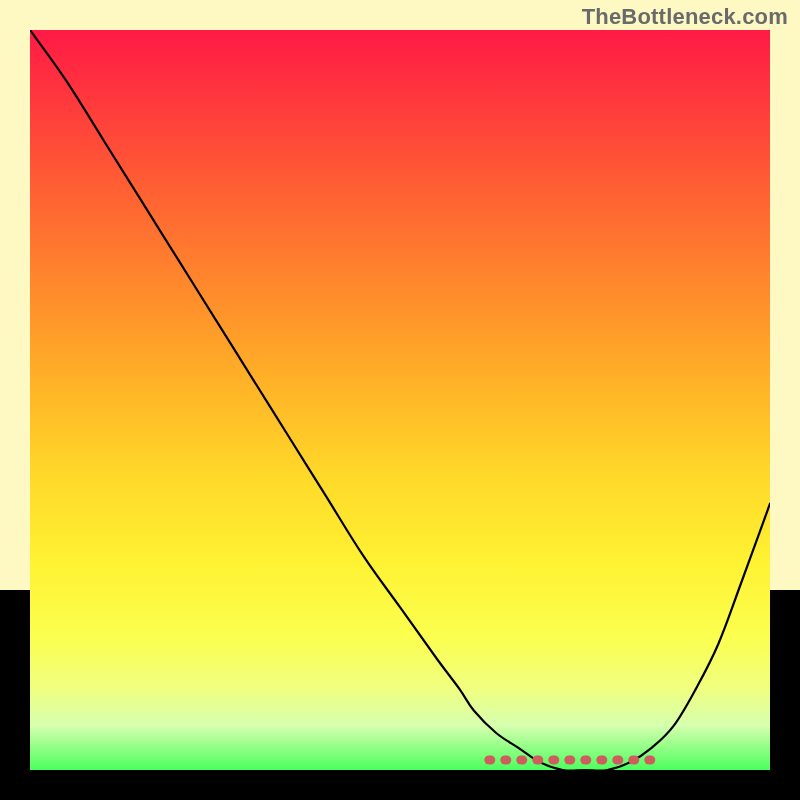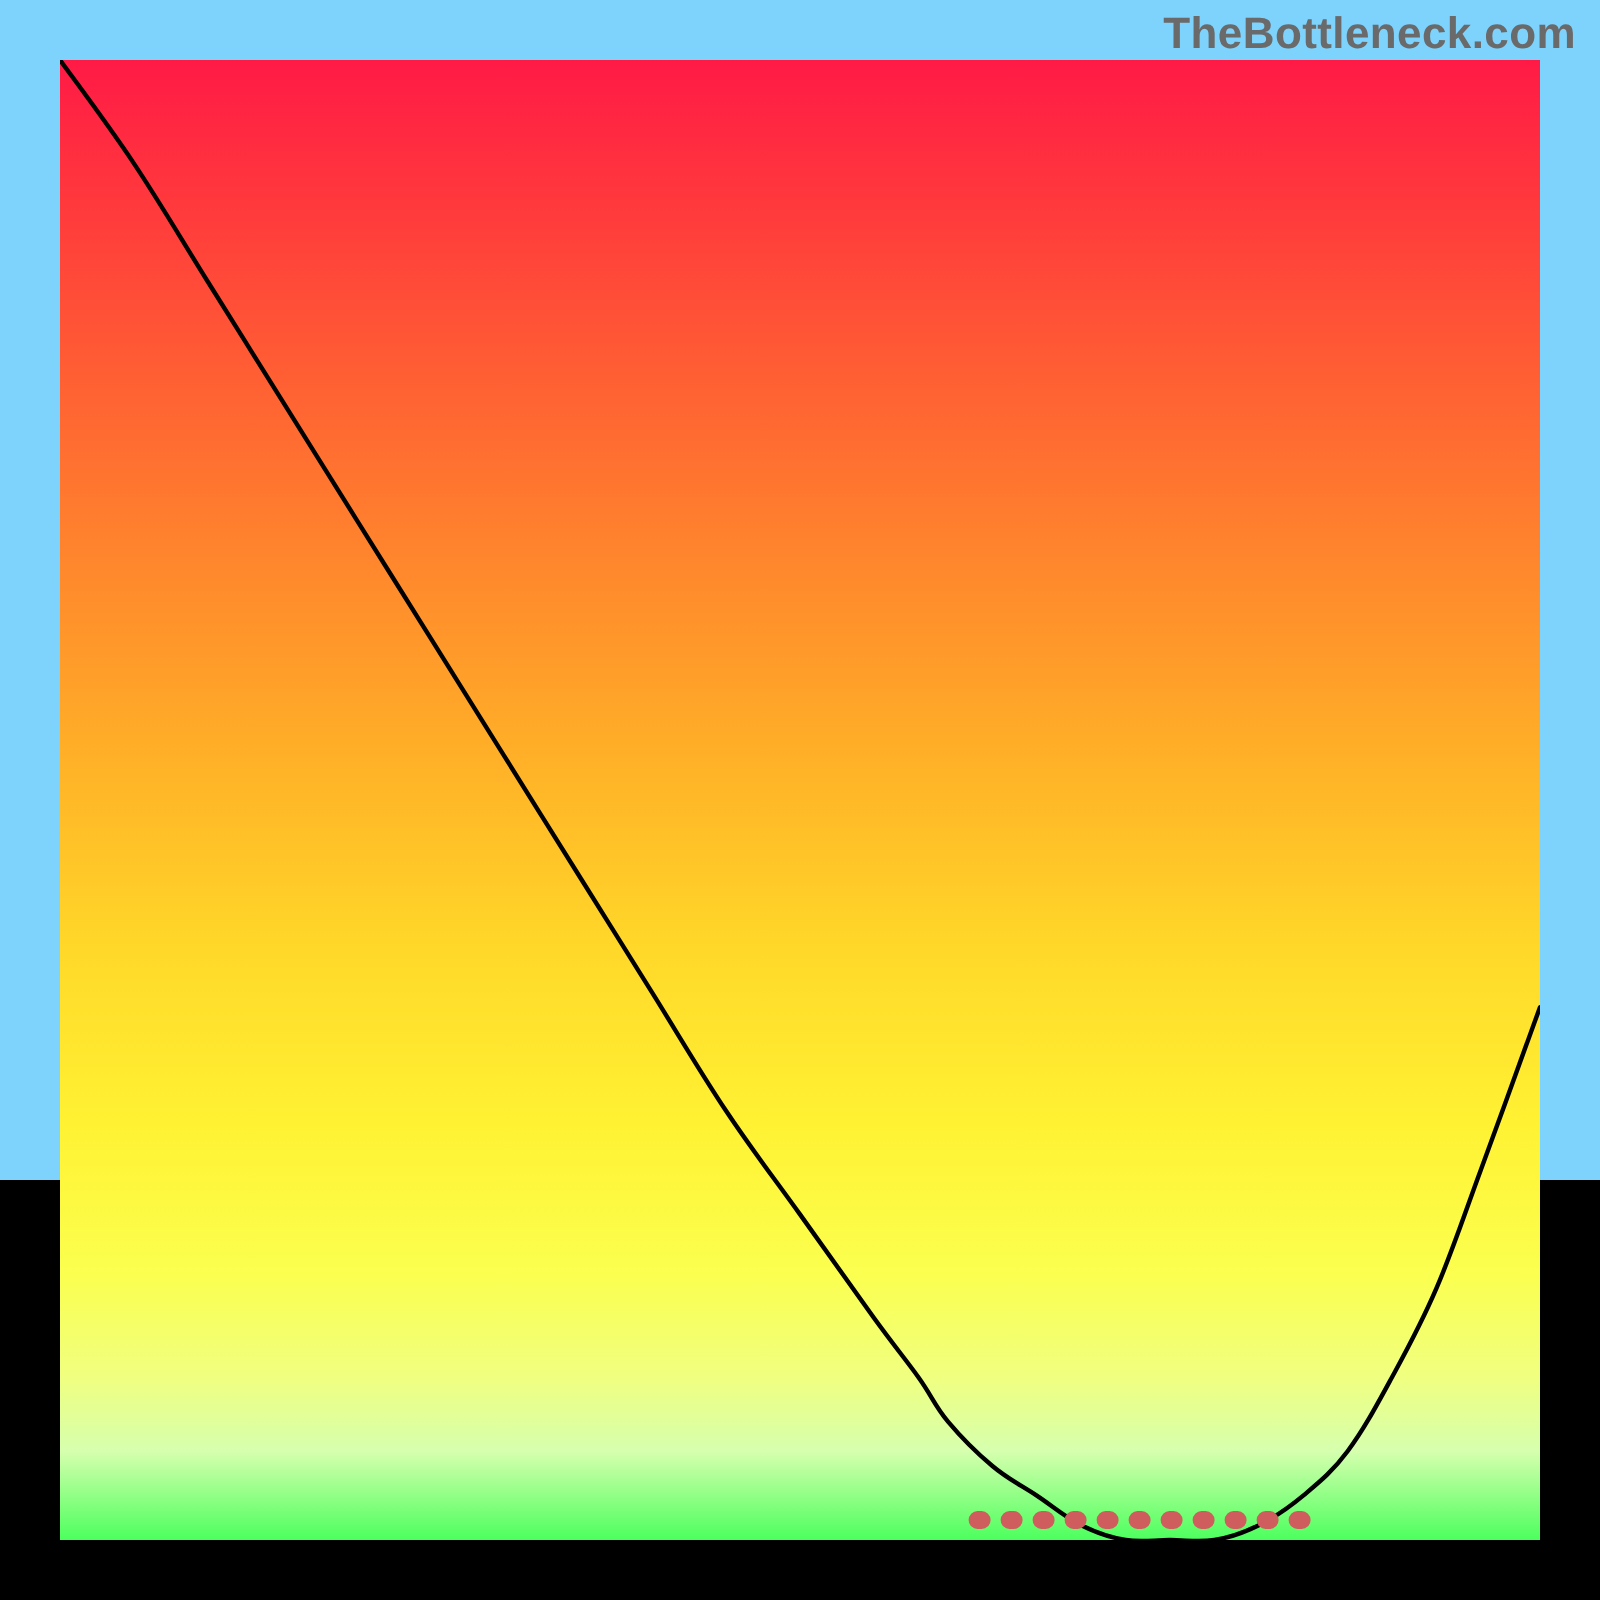--- a/index.html
+++ b/index.html
@@ -8,21 +8,21 @@
     width: 800px;
     height: 800px;
     background: #000;
     overflow: hidden;
     font-family: Arial, Helvetica, sans-serif;
   }
   .frame {
     position: relative;
     width: 800px;
     height: 590px;
-    background: #7dd3fc;
+    background: #fef9c3;
   }
   .watermark {
     position: absolute;
     top: 4px;
     right: 12px;
     color: #6a6a6a;
     font-size: 22px;
     font-weight: 600;
     letter-spacing: 0.2px;
     z-index: 5;

